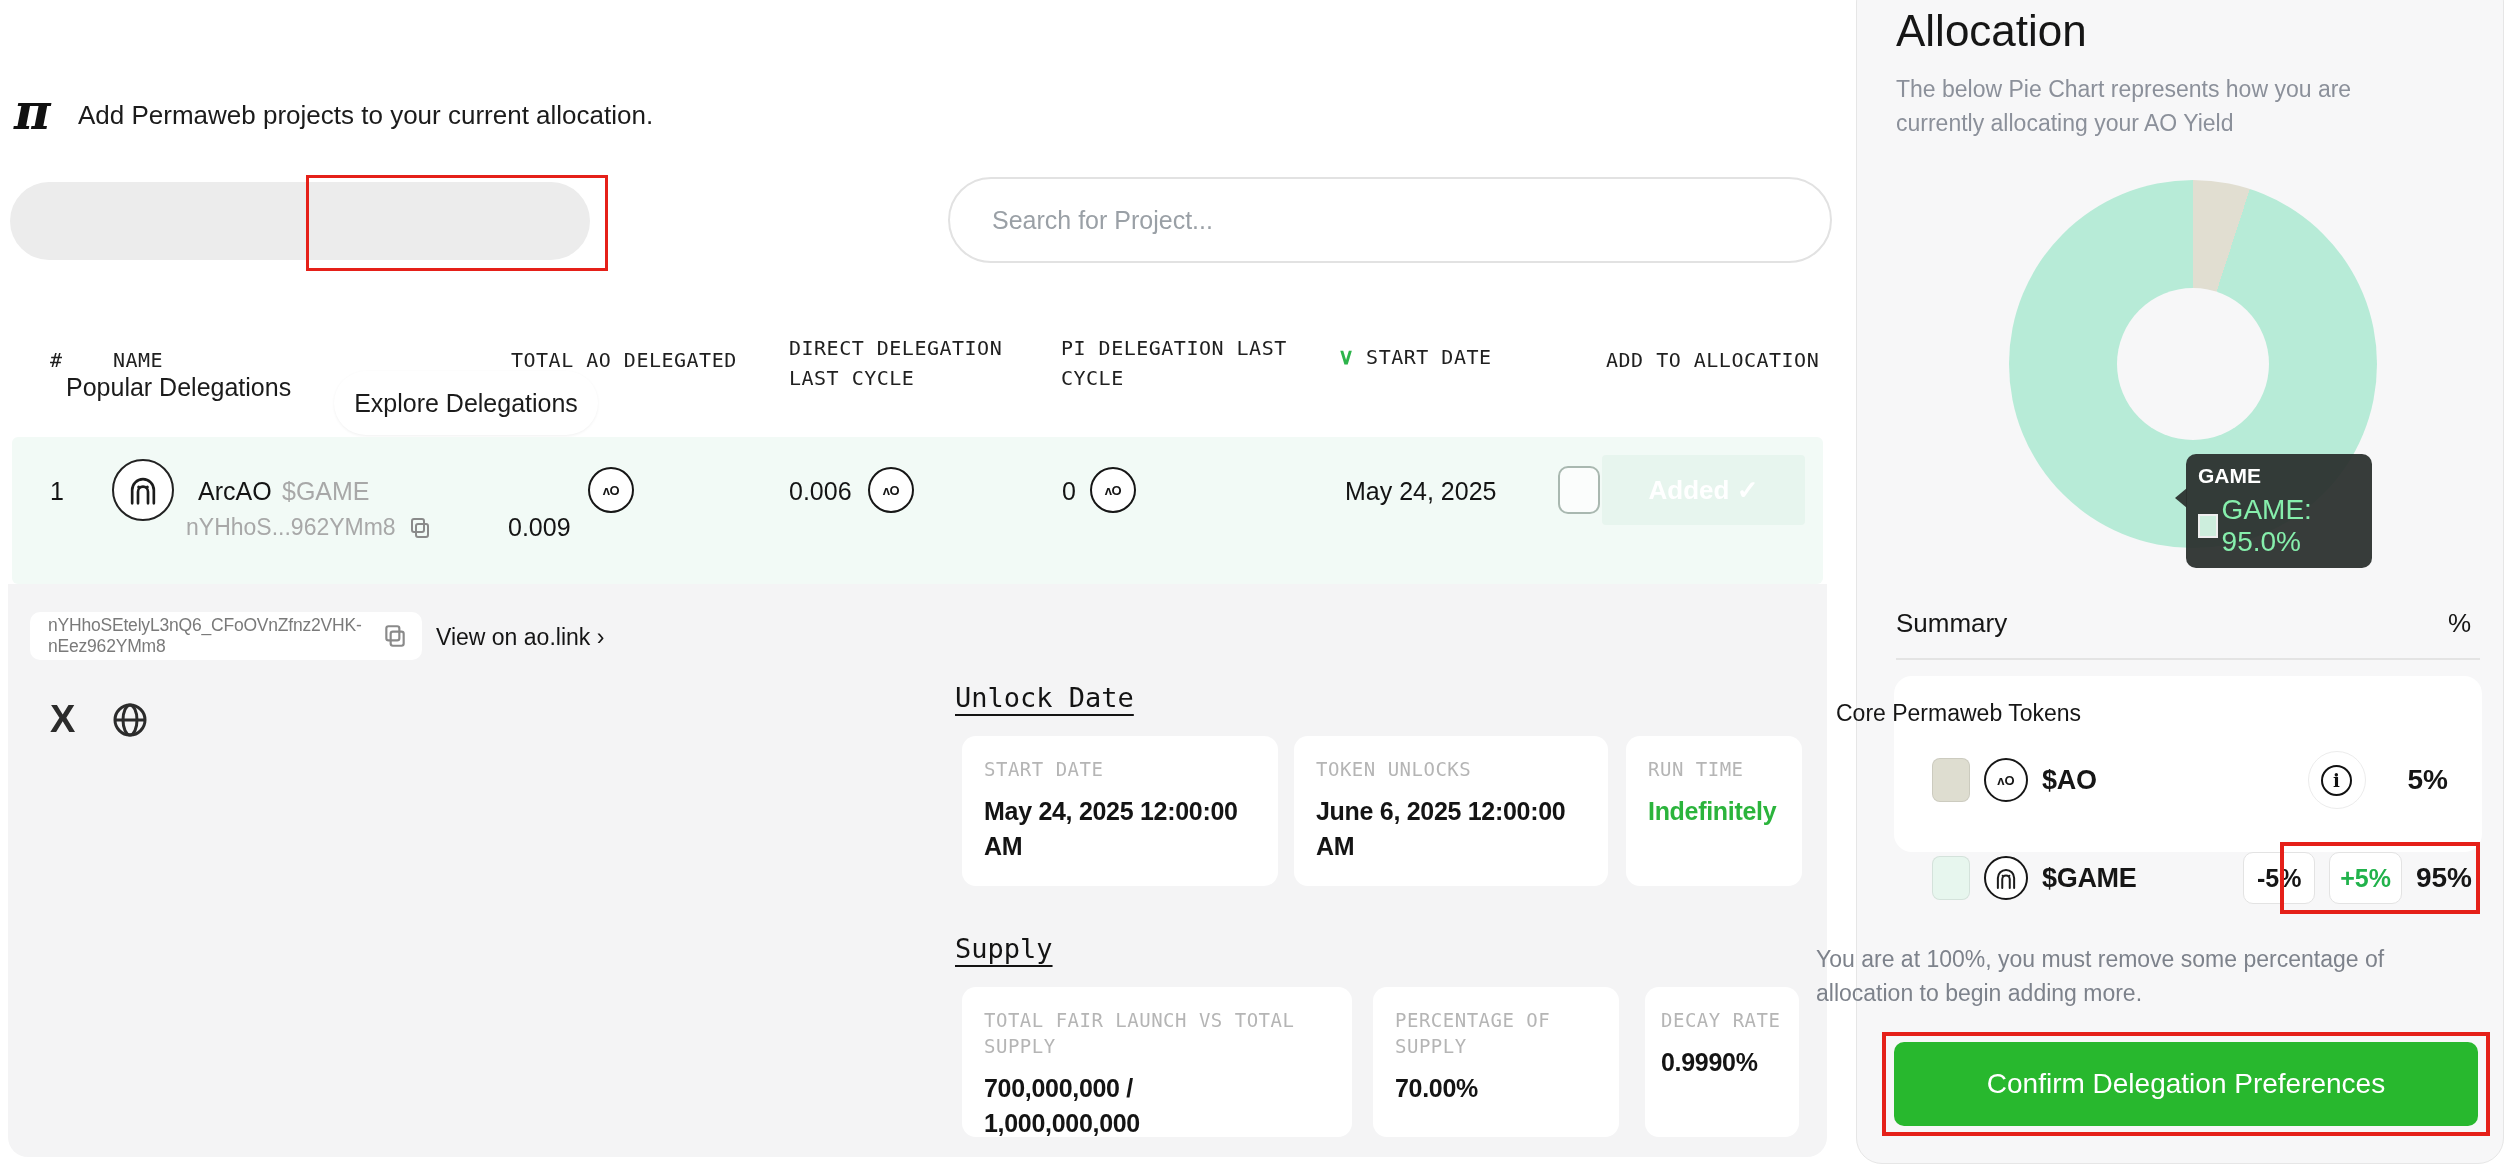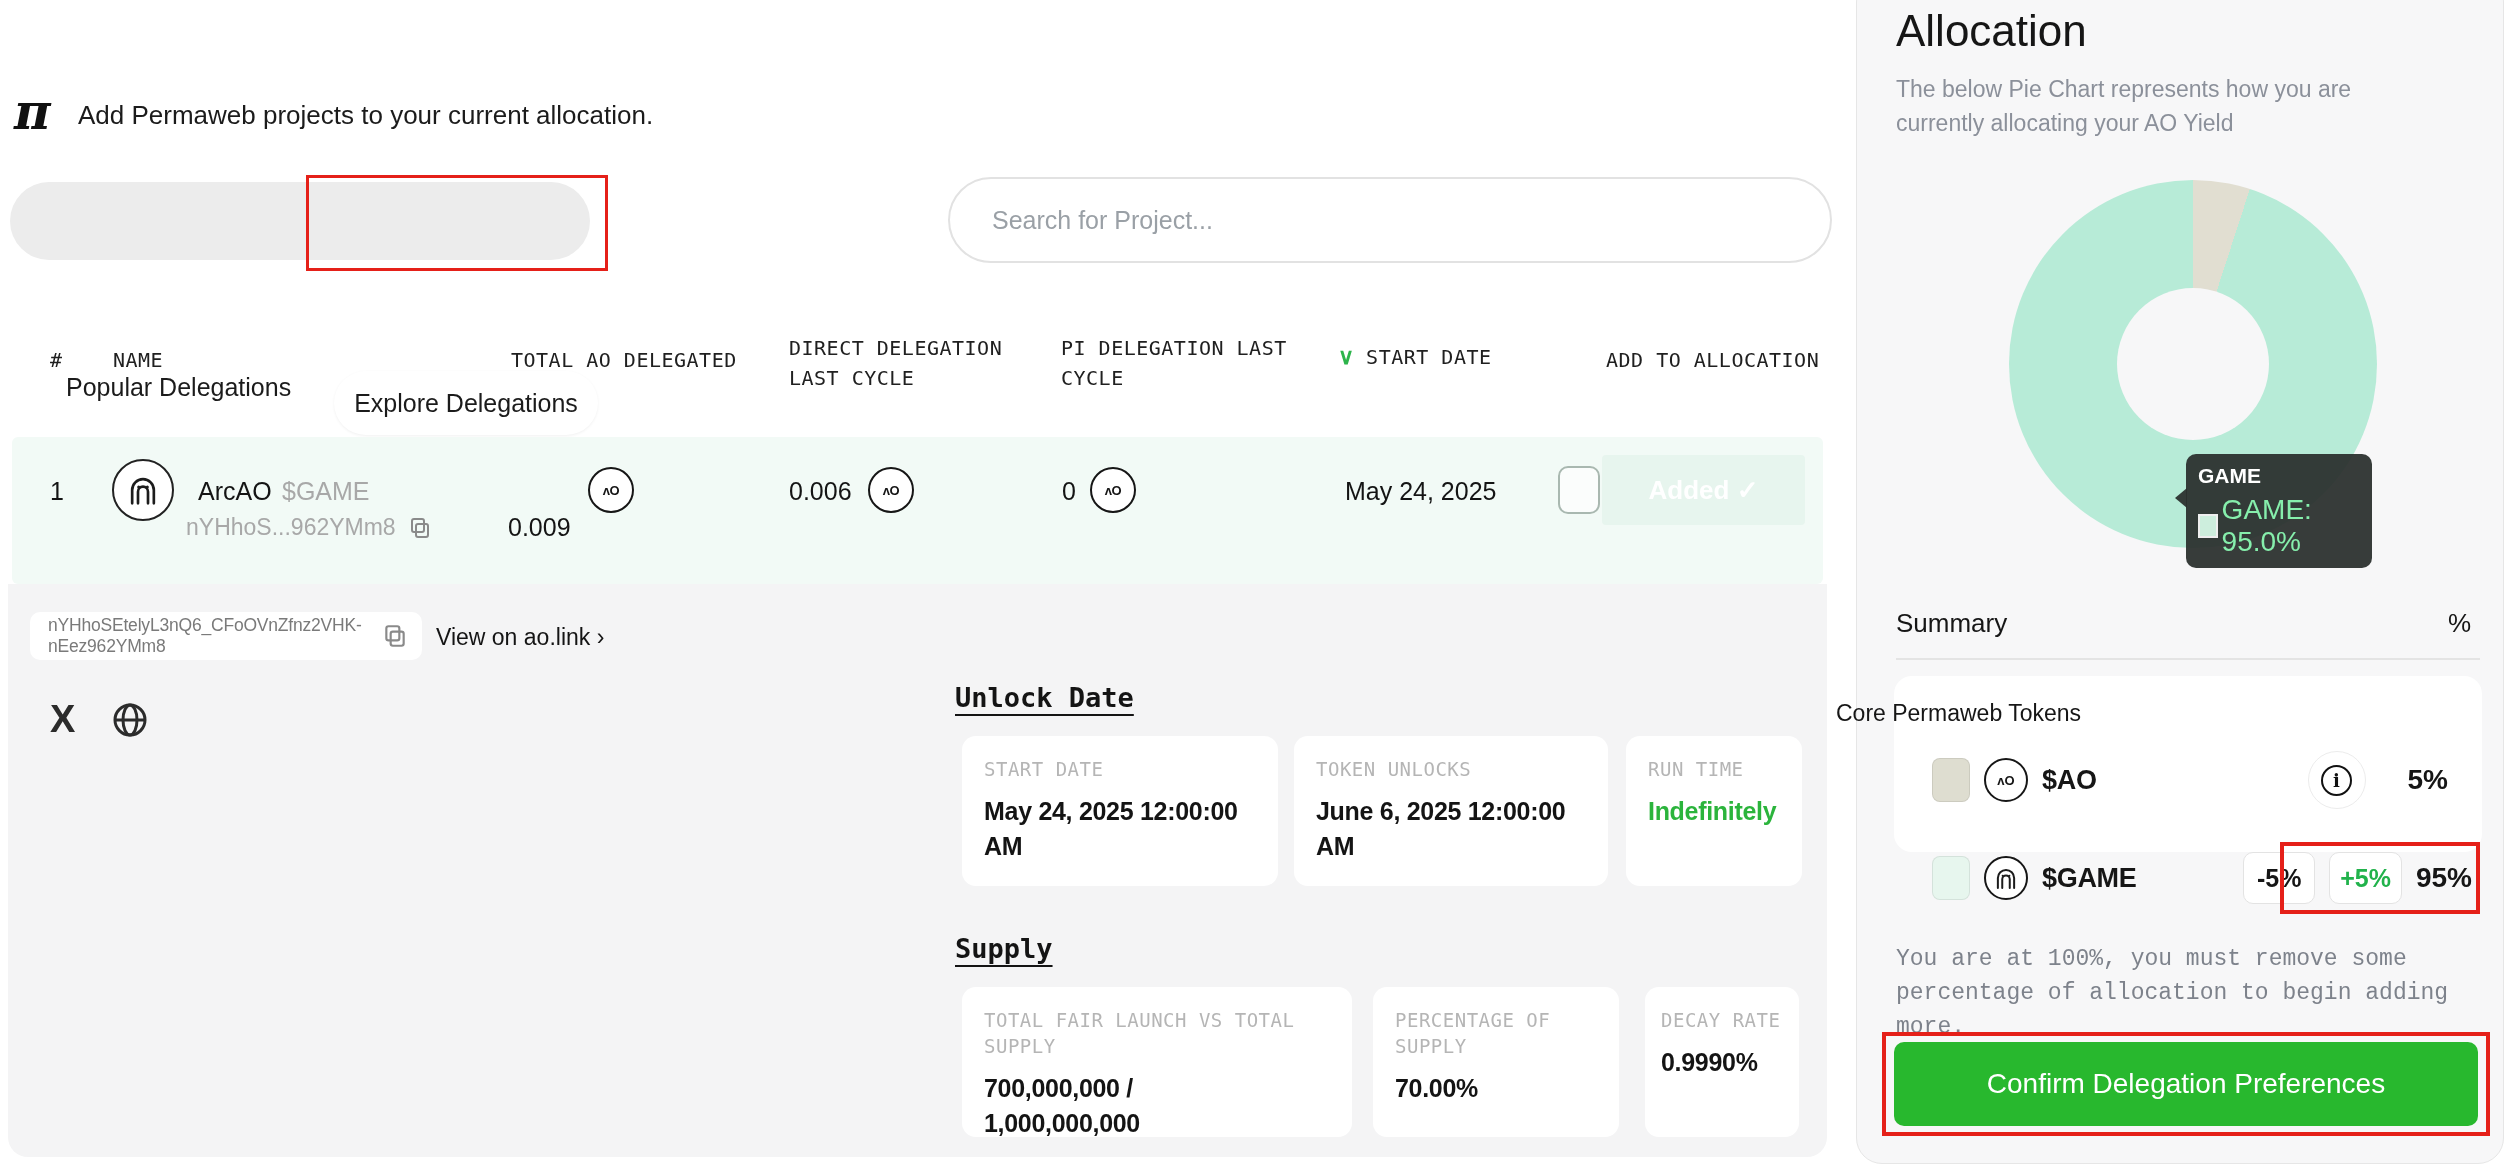--- a/index.html
+++ b/index.html
@@ -50,21 +50,21 @@
 
   .detail-panel { left:8px; top:584px; width:1819px; height:573px; background:#f4f4f5; border-radius:0 0 20px 20px; }
 
   .addr-pill { left:30px; top:612px; width:392px; height:48px; background:#fff; border-radius:10px;
     display:flex; align-items:center; justify-content:space-between; padding:0 14px 0 18px; }
   .addr-text { font-size:17.5px; color:#7a7a7a; letter-spacing:-0.2px; }
   .view-link { left:436px; top:624px; font-size:23px; color:#141414; }
 
   .x-icon { left:50px; top:698px; font-size:38px; font-weight:bold; color:#2b2b2b; }
 
-  .sec-heading { font-size:27px; font-weight:bold; color:#141414; text-decoration:underline; text-underline-offset:7px; text-decoration-thickness:2px; }
+  .sec-heading { font-size:27px; font-weight:normal; color:#141414; text-decoration:underline; text-underline-offset:7px; text-decoration-thickness:2px; }
   .card { background:#ffffff; border-radius:14px; padding:20px 22px; }
   .card-label { font-size:19px; color:#b5b5b5; letter-spacing:0.5px; line-height:26px; }
   .card-value { font-size:25px; font-weight:bold; color:#141414; line-height:35px; margin-top:12px; letter-spacing:-0.3px; }
   .green-text { color:#2bb43c !important; }
 
   
   .sidebar { left:1856px; top:-24px; width:648px; height:1188px; background:#f7f7f8; border:1.5px solid #e6e6e6; border-radius:26px; }
   .alloc-title { left:1896px; top:6px; font-size:44px; font-weight:500; color:#161616; }
   .alloc-sub { left:1896px; top:72px; width:545px; font-size:23px; line-height:34px; color:#8b909a; }
 
@@ -96,21 +96,21 @@
     display:flex; align-items:center; justify-content:center; margin-left:14px; }
   .tok-name { font-size:27px; font-weight:bold; margin-left:14px; letter-spacing:-0.3px; }
   .info-wrap { width:58px; height:58px; border:1.5px solid #ececec; border-radius:50%; display:flex; align-items:center; justify-content:center; }
   .info-inner { width:31px; height:31px; border:2.5px solid #111; border-radius:50%; display:flex; align-items:center; justify-content:center;
     font-family:"DejaVu Serif", serif; font-weight:bold; font-size:18px; color:#111; }
   .pct { font-size:28px; font-weight:bold; color:#161616; }
   .pill-btn { min-width:72px; height:52px; background:#fff; border:1.5px solid #e3e3e3; border-radius:10px;
     display:flex; align-items:center; justify-content:center; font-size:25px; font-weight:bold; color:#161616; padding:0 10px; }
   .pill-plus { color:#21b24b; }
 
-  .warning { left:1896px; top:942px; width:572px; font-size:23px; line-height:34px; color:#7d828b;font-family:Liberation Mono, monospace; }
+  .warning { left:1816px; top:942px; width:572px; font-size:23px; line-height:34px; color:#7d828b; }
   .confirm-btn { left:1894px; top:1042px; width:584px; height:84px; background:#28b82e; border:none; border-radius:10px;
     color:#fff; font-size:28px; display:flex; align-items:center; justify-content:center; cursor:pointer; font-family:"Liberation Sans",sans-serif; }
 
   svg { display:block; }
 </style>
 </head>
 <body>
 
 <div class="stage">
 

